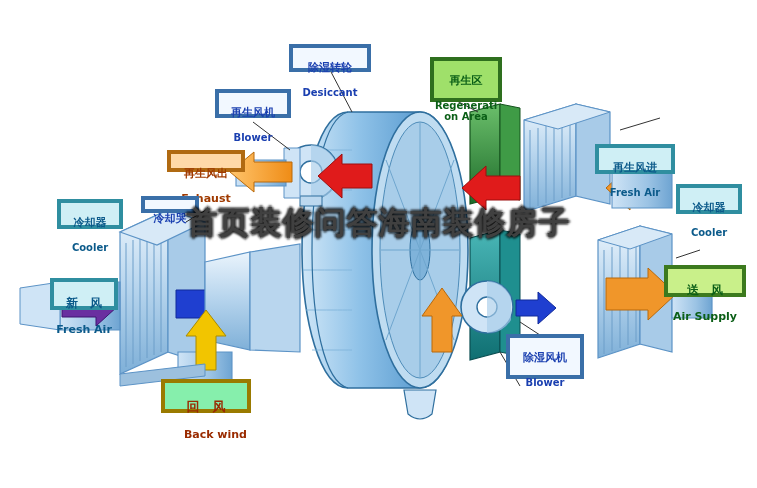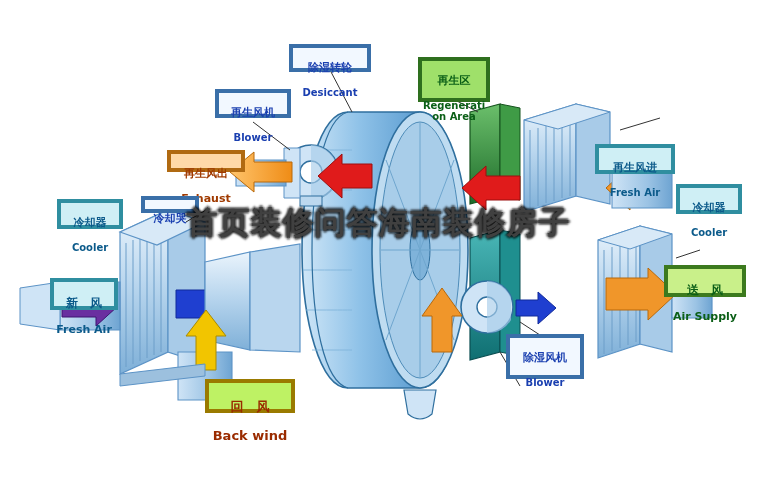--- a/index.html
+++ b/index.html
@@ -21,24 +21,24 @@
     font-family:"Liberation Mono", monospace;
     font-weight:bold;
     text-align:center;
     line-height:1.12;
     letter-spacing:0px;
     box-sizing:border-box;
     white-space:pre-line;
   }
   .lbl.cn{font-family:"DejaVu Sans", sans-serif;}
   .lbl-cyan{background:#cfeff5;border-color:#2f8ea0;color:#0b5a8a;}
-  .lbl-green{background:#9fe06a;border-color:#2e6f1e;color:#0b5f17;}
+  .lbl-green{background:#9fe06a;border-color:#2e6f1e;color:#0b5f17;margin-left:12px;}
   .lbl-lgreen{background:#c9f08a;border-color:#3c7a1e;color:#0b5f17;}
   .lbl-orange{background:#ffd9a8;border-color:#b06a12;color:#a03a00;}
-  .lbl-yellow{background:#bef264;border-color:#9a7a00;color:#9a2b00;margin-left:44px;}
+  .lbl-yellow{background:#86efac;border-color:#9a7a00;color:#9a2b00;}
   .lbl-white{background:#f2f8ff;border-color:#3a6fa8;color:#1a3fb0;}
 
   .lbl .t1{display:block;}
   .lbl .t2{display:block;}
 
   #overlay-title{
     position:absolute;
     left:0; right:0;
     top:202px;
     text-align:center;
@@ -312,21 +312,21 @@
     <span class="t2" style="font-size:11px;">Fresh Air</span>
   </div>
 
   <div class="lbl lbl-lgreen cn" style="left:664px;top:265px;width:82px;height:32px;font-size:12px;padding-top:2px;">
     <span class="t1">送　风</span>
     <span class="t2" style="font-size:11px;">Air Supply</span>
   </div>
 
   <div class="lbl lbl-yellow cn" style="left:161px;top:379px;width:90px;height:34px;font-size:13px;padding-top:2px;">
     <span class="t1">回　风</span>
-    <span class="t2" style="font-size:13px;">Back wind</span>
+    <span class="t2" style="font-size:11px;text-align:right;">Back wind</span>
   </div>
 
   <div class="lbl lbl-white cn" style="left:506px;top:334px;width:78px;height:45px;font-size:11px;padding-top:2px;">
     <span class="t1">除湿风机</span>
     <span class="t2" style="font-size:10px;">Blower</span>
   </div>
 
 
   <div id="overlay-title">
     <div>首页装修问答海南装修房子</div>

